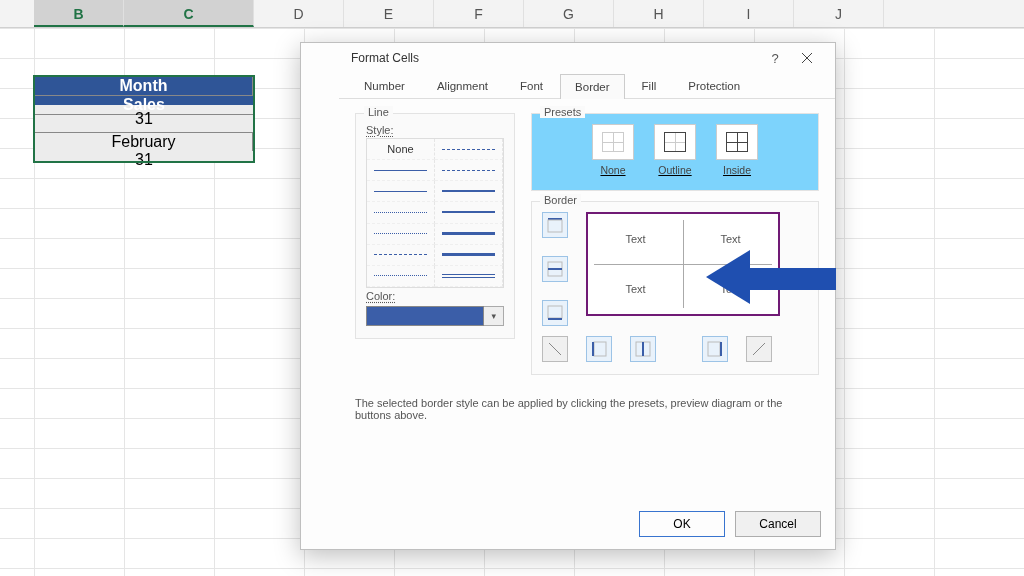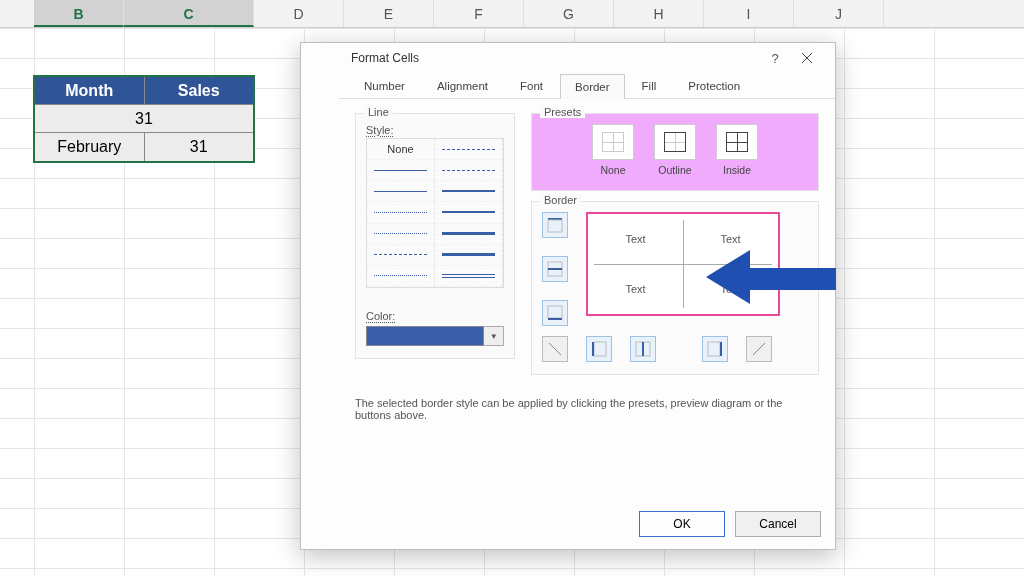--- a/index.html
+++ b/index.html
@@ -15,21 +15,21 @@
     position: absolute; left: 0; top: 28px; right: 0; bottom: 0;
     background-image:
       linear-gradient(to right, #e5e5e5 1px, transparent 1px),
       linear-gradient(to bottom, #e5e5e5 1px, transparent 1px);
     background-size: 90px 30px;
     background-position: 34px 0;
   }
 
   
   .tbl { position: absolute; left: 34px; top: 76px; width: 220px; border: 1.5px solid #888; }
-  .tbl .row { display: flex; height: 28px; }
+  .tbl .row { display: flex; height: 28px; flex-direction: column; }
   .tbl .cell { flex: 1; display: flex; align-items: center; justify-content: center; font-size: 16px; border-right: 1px solid #888; border-bottom: 1px solid #888; }
   .tbl .cell:last-child { border-right: none; }
   .tbl .row:last-child .cell { border-bottom: none; }
   .tbl .hdr { background: #2f5597; color: #fff; font-weight: 700; }
   .tbl .body { background: #ececec; color: #000; font-weight: 500; }
   .tbl.sel-outline { outline: 2px solid #217346; outline-offset: -1px; }
 
   
   .dialog { position: absolute; left: 300px; top: 42px; width: 536px; height: 508px; background: #fdfdfd; border: 1px solid #bfbfbf; box-shadow: 0 6px 24px rgba(0,0,0,.25); padding-left: 38px; }
   .dlg-title { height: 30px; display: flex; align-items: center; padding: 0 12px; font-size: 12px; color: #333; }
@@ -53,28 +53,28 @@
   .style-grid div { border-right: 1px dashed #e5e5e5; border-bottom: 1px dashed #efefef; display: flex; align-items: center; justify-content: center; }
   .style-none { color: #333; font-size: 11px; }
   .ln { width: 80%; height: 0; border-top-color: #3b5ea8; border-top-style: solid; }
   .ln.d1 { border-top-width:1px; border-top-style: dashed; }
   .ln.d2 { border-top-width:1px; border-top-style: dotted; }
   .ln.d3 { border-top-width:1px; }
   .ln.d4 { border-top-width:2px; }
   .ln.d5 { border-top-width:3px; }
   .ln.d6 { height:4px; border-top:1px solid #3b5ea8; border-bottom:1px solid #3b5ea8; }
 
-  .color-row { margin-top: 22px; }
+  .color-row { margin-top: 2px; }
   .color-sw { display: flex; margin-top: 4px; }
   .color-box { width: 120px; height: 20px; background: #3b5ea8; border: 1px solid #888; }
   .color-dd { width: 20px; height: 20px; border: 1px solid #aaa; border-left: none; background: #eee; display: flex; align-items: center; justify-content: center; font-size: 9px; color: #555; }
 
   .rightcol { margin-left: 176px; }
 
-  .group.presets { background: #f0abfc; padding-bottom: 14px; }
+  .group.presets { background: #7dd3fc; padding-bottom: 14px; text-decoration: underline; }
   .preset-btns { display: flex; gap: 20px; justify-content: center; }
   .preset { text-align: center; font-size: 10.5px; color: #444; }
   .preset .ic { width: 42px; height: 36px; border: 1px solid #ccc; background: #fff; margin-bottom: 4px; display: flex; align-items: center; justify-content: center; }
   .preset .ic .grid-ic { width: 22px; height: 20px; border: 1px solid #888; position: relative; }
   .preset.none .grid-ic { border-color: #ccc; }
   .preset.none .grid-ic::before, .preset.none .grid-ic::after { content:""; position:absolute; background:#ccc; }
   .preset.none .grid-ic::before { left:50%; top:0; bottom:0; width:1px; }
   .preset.none .grid-ic::after { top:50%; left:0; right:0; height:1px; }
   .preset.outline .grid-ic { border-color:#444; }
   .preset.outline .grid-ic::before, .preset.outline .grid-ic::after { content:""; position:absolute; background:#ccc; }
@@ -86,21 +86,21 @@
   .preset.inside .grid-ic::after { top:50%; left:0; right:0; height:1px; }
 
   .group.border { background: #fbfbfb; }
   .border-area { position: relative; height: 150px; }
   .side-btns-v { position: absolute; left: 0; top: 0; display: flex; flex-direction: column; gap: 18px; }
   .side-btns-h { position: absolute; left: 0; bottom: -4px; display: flex; gap: 18px; }
   .sbtn { width: 26px; height: 26px; border: 1px solid #9cc3e6; background: #e9f2fb; display: flex; align-items: center; justify-content: center; }
   .sbtn.plain { background:#f0f0f0; border-color:#bbb; }
   .sbtn svg { width: 18px; height: 18px; }
 
-  .preview { position: absolute; left: 44px; top: 0; width: 194px; height: 104px; border: 2px solid #ec4899; background: #fff; }
+  .preview { position: absolute; left: 44px; top: 0; width: 194px; height: 104px; border: 2px solid #701a75; background: #fff; }
   .preview::before { content:""; position:absolute; left:50%; top:6px; bottom:6px; border-left:1px solid #aaa; }
   .preview::after  { content:""; position:absolute; top:50%; left:6px; right:6px; border-top:1px solid #aaa; }
   .preview .q { position:absolute; width:50%; height:50%; display:flex; align-items:center; justify-content:center; font-size:11px; color:#555; }
   .preview .q1{left:0;top:0} .preview .q2{right:0;top:0} .preview .q3{left:0;bottom:0} .preview .q4{right:0;bottom:0}
 
   .hint { font-size: 11px; color: #555; margin-top: 12px; }
 
   .dlg-footer { position: absolute; right: 14px; bottom: 12px; display: flex; gap: 10px; }
   .btn { width: 86px; height: 26px; font-size: 12px; border: 1px solid #adadad; background: #f0f0f0; cursor: pointer; }
   .btn.primary { border: 1.5px solid #3874cf; background: #fdfdfd; }

